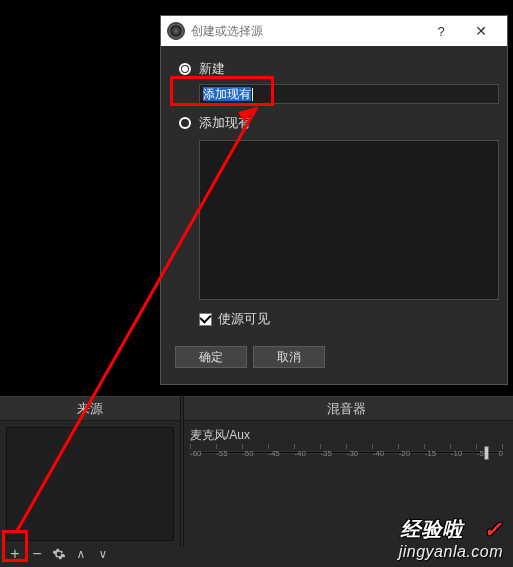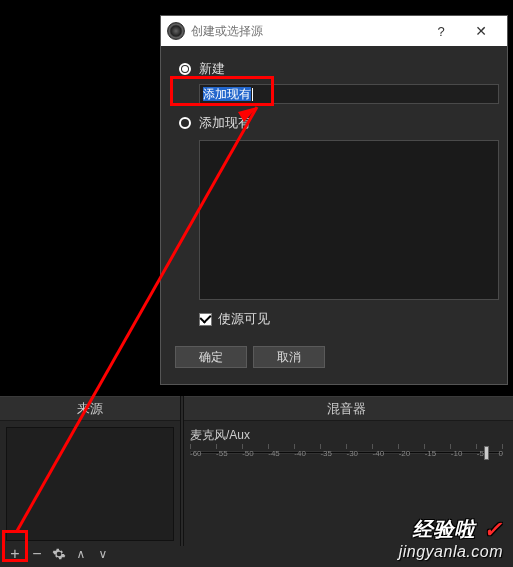--- a/index.html
+++ b/index.html
@@ -55,21 +55,21 @@
   .meter-ticks span { width:1px; height:5px; background:#555; }
   .meter-labels { position: absolute; top: 5px; left: 0; right: 0; display: flex; justify-content: space-between; font-size: 8px; color: #888; }
   .meter-handle { position: absolute; top: 2px; left: 93%; width: 10px; height: 12px; }
   .meter-handle::before { content:""; position:absolute; left:3px; top:0; width:3px; height:12px; background:#ccc; border:1px solid #666; }
   
   
   .red-box { position: absolute; border: 3px solid #ff0000; pointer-events: none; }
   
   
   .watermark { position: absolute; right: 10px; bottom: 6px; text-align: right; color: #fff; }
-  .watermark .line1 { font-size: 20px; font-weight: 900; font-style: italic; text-shadow: 1px 1px 0 #000, -1px -1px 0 #000, 1px -1px 0 #000, -1px 1px 0 #000; letter-spacing: 1px; display:flex; align-items:center; justify-content:flex-end; gap:8px;}
+  .watermark .line1 { font-size: 20px; font-weight: 900; font-style: italic; text-shadow: 1px 1px 0 #000, -1px -1px 0 #000, 1px -1px 0 #000, -1px 1px 0 #000; letter-spacing: 1px; display:flex; align-items:center; justify-content:flex-end; gap:20px;}
   .watermark .check { color: #ff2a2a; font-size: 22px; font-weight: 900; }
   .watermark .line2 { font-size: 16px; font-style: italic; color: #eee; text-shadow: 1px 1px 1px #000; letter-spacing: 0.5px; }
 
   .divider { position:absolute; top:396px; left:180px; width:4px; height:150px; background:#2a2a2a; border-left:1px solid #111; border-right:1px solid #111; }
 </style>
 </head>
 <body>
 
 <div class="main-bg"></div>
 

